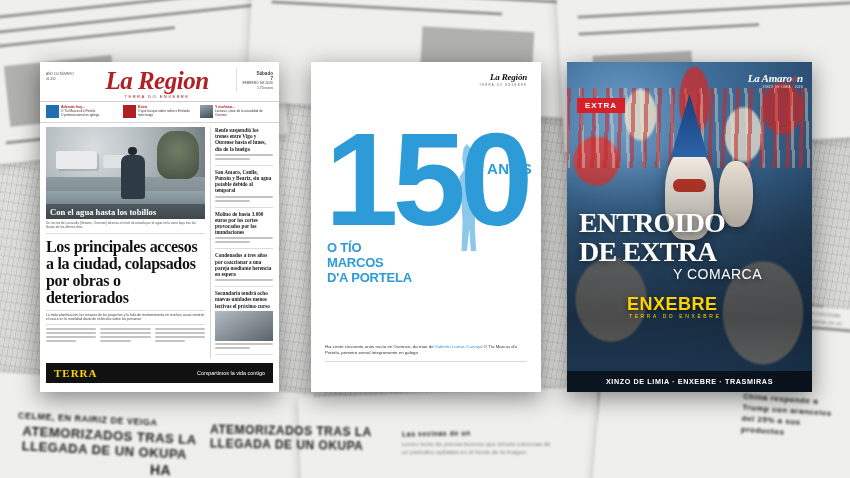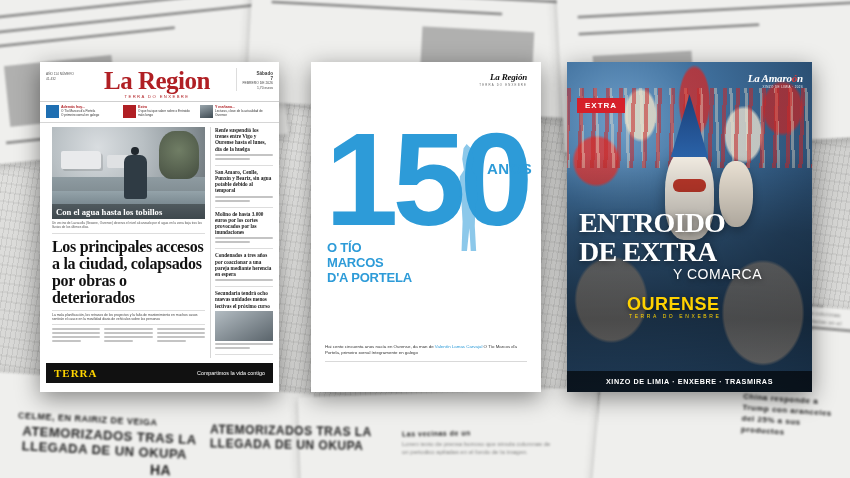--- a/index.html
+++ b/index.html
@@ -101,20 +101,21 @@
   .lp-masthead {
     text-align: center;
     flex: 1;
   }
   .lp-logo {
     font-family: "Liberation Serif", serif;
     font-size: 25px;
     line-height: 25px;
     font-weight: bold;
     color: #b01f24;
+    font-style: italic;
     letter-spacing: -0.5px;
   }
   .lp-tagline {
     font-size: 4.2px;
     letter-spacing: 1.4px;
     color: #b01f24;
     margin-top: 1px;
   }
   .lp-date {
     font-size: 3.4px;
@@ -137,21 +138,21 @@
     width: 13px; height: 13px; flex: none;
     background: #1f6fb2;
   }
   .lp-promo-sq.red { background: #b01f24; }
   .lp-promo-sq.img {
     background: linear-gradient(160deg,#9aa6ad,#3e4a52);
   }
   .lp-promo-txt { font-size: 3.1px; line-height: 4.2px; color: #333; }
   .lp-promo-txt b { color: #b01f24; font-size: 3.6px; display:block; }
 
-  .lp-body { display: flex; padding: 4px 6px 0 6px; gap: 5px; margin-left: 6px; }
+  .lp-body { display: flex; padding: 4px 6px 0 6px; gap: 5px; }
   .lp-main { flex: 1 1 auto; width: 160px; }
   .lp-side { width: 58px; flex: none; border-left: 1px solid #d6d6d6; padding-left: 4px; }
   .lp-photo {
     position: relative;
     width: 100%;
     height: 92px;
     background:
       radial-gradient(circle at 30% 22%, #d9dde0 0%, #b9c0c4 35%, #8d969b 70%, #5d666b 100%);
     overflow: hidden;
   }
@@ -686,20 +687,20 @@
           <span>La Amaro</span><span class="dot">ó</span><span>n</span>
         </div>
         <small>XINZO DE LIMIA · 2026</small>
       </div>
 
       <div class="rp-title">
         <span>ENTROIDO</span>
         <span class="l2">DE EXTRA</span>
       </div>
       <div class="rp-sub">Y COMARCA</div>
-      <div class="rp-ourense">OURENSE</div>
+      <div class="rp-ourense">ENXEBRE</div>
       <div class="rp-terra">TERRA DO ENXEBRE</div>
 
       <div class="rp-footer">XINZO DE LIMIA · ENXEBRE · TRASMIRAS</div>
     </div>
   </div>
 
 </div>
 
 </body></html>

